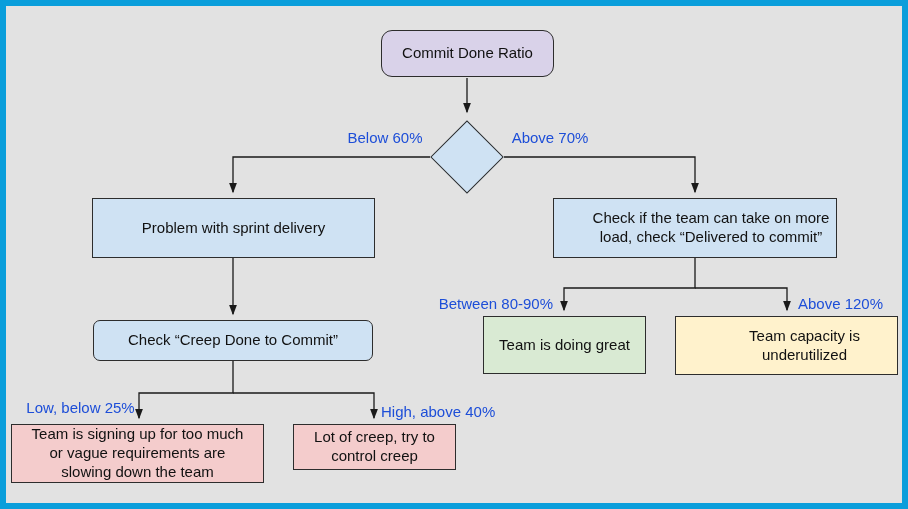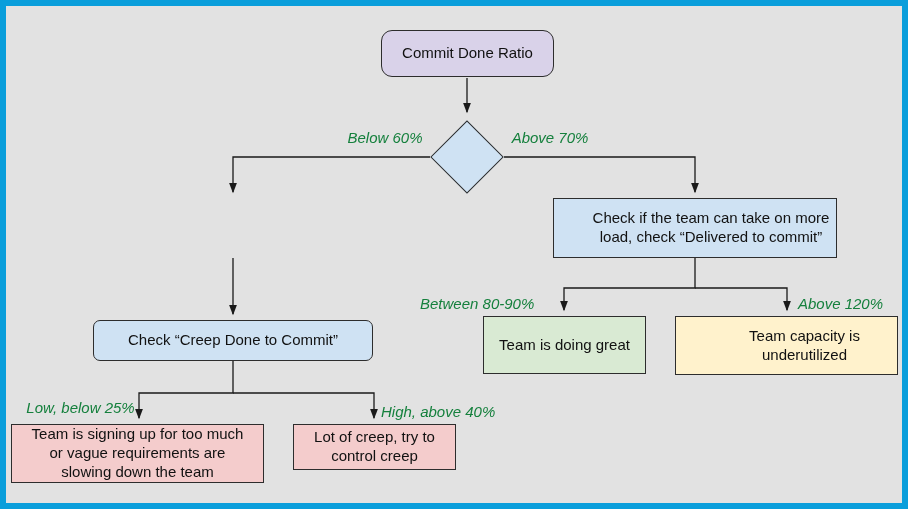--- a/index.html
+++ b/index.html
@@ -45,38 +45,37 @@
     transform: rotate(45deg);
     border: 1.5px solid #2d2d2d;
     box-sizing: border-box;
     z-index: 10;
   }
   .edge-label {
     position: absolute;
     font-size: 15px;
     line-height: 1.2;
     z-index: 20;
-    color: #15803d;
-    font-style: italic;
+    color: #1d4ed8;
   }
   
   .n-commit   { left: 381px; top: 30px;  width: 173px; height: 47px; }
   .n-problem  { left: 92px;  top: 198px; width: 283px; height: 60px; }
   .n-takeload { left: 553px; top: 198px; width: 284px; height: 60px; }
   .n-creep    { left: 93px;  top: 320px; width: 280px; height: 41px; }
   .n-great    { left: 483px; top: 316px; width: 163px; height: 58px; }
   .n-under    { left: 675px; top: 316px; width: 223px; height: 59px; }
   .n-signing  { left: 11px;  top: 424px; width: 253px; height: 59px; }
   .n-lotcreep { left: 293px; top: 424px; width: 163px; height: 46px; }
   
   .l-below60  { left: 335px; top: 129px; width: 100px; text-align: center; }
   .l-above70  { left: 500px; top: 129px; width: 100px; text-align: center; }
   .l-low25    { left: 13px;  top: 399px; width: 135px; text-align: center; }
   .l-high40   { left: 381px; top: 403px; width: 140px; text-align: left; }
-  .l-between  { left: 420px; top: 295px; width: 133px; text-align: left; }
+  .l-between  { left: 420px; top: 295px; width: 133px; text-align: right; }
   .l-above120 { left: 788px; top: 295px; width: 105px; text-align: center; }
 </style>
 </head>
 <body>
 
 <div class="canvas" style="background-color: rgb(226, 226, 226);">
 
   <svg class="connectors" width="908" height="509">
     <defs>
       <marker id="arrow" orient="auto" markerWidth="10" markerHeight="8" refX="7" refY="3">
@@ -92,20 +91,21 @@
       <path d="M233,393 L374,393 L374,418" marker-end="url(#arrow)"></path>
       <path d="M695,258 L695,288 L564,288 L564,310" marker-end="url(#arrow)"></path>
       <path d="M695,288 L787,288 L787,310" marker-end="url(#arrow)"></path>
     </g>
   </svg>
 
   <div class="node rounded n-commit" style="background-color: rgb(217, 210, 233);">Commit Done Ratio</div>
 
   <div class="diamond" style="background-color: rgb(207, 226, 243);"></div>
 
+  <div class="node n-problem" style="background-color: rgb(207, 226, 243);">Problem with sprint delivery</div>
 
   <div class="node n-takeload" style="background-color: rgb(207, 226, 243); padding-left: 32px;">Check if the team can take on more
 load, check “Delivered to commit”</div>
 
   <div class="node rounded n-creep" style="background-color: rgb(207, 226, 243); border-radius: 7px;">Check “Creep Done to Commit”</div>
 
   <div class="node n-great" style="background-color: rgb(217, 234, 211);">Team is doing great</div>
 
   <div class="node n-under" style="background-color: rgb(255, 242, 204); padding-left: 36px;">Team capacity is
 underutilized</div>

